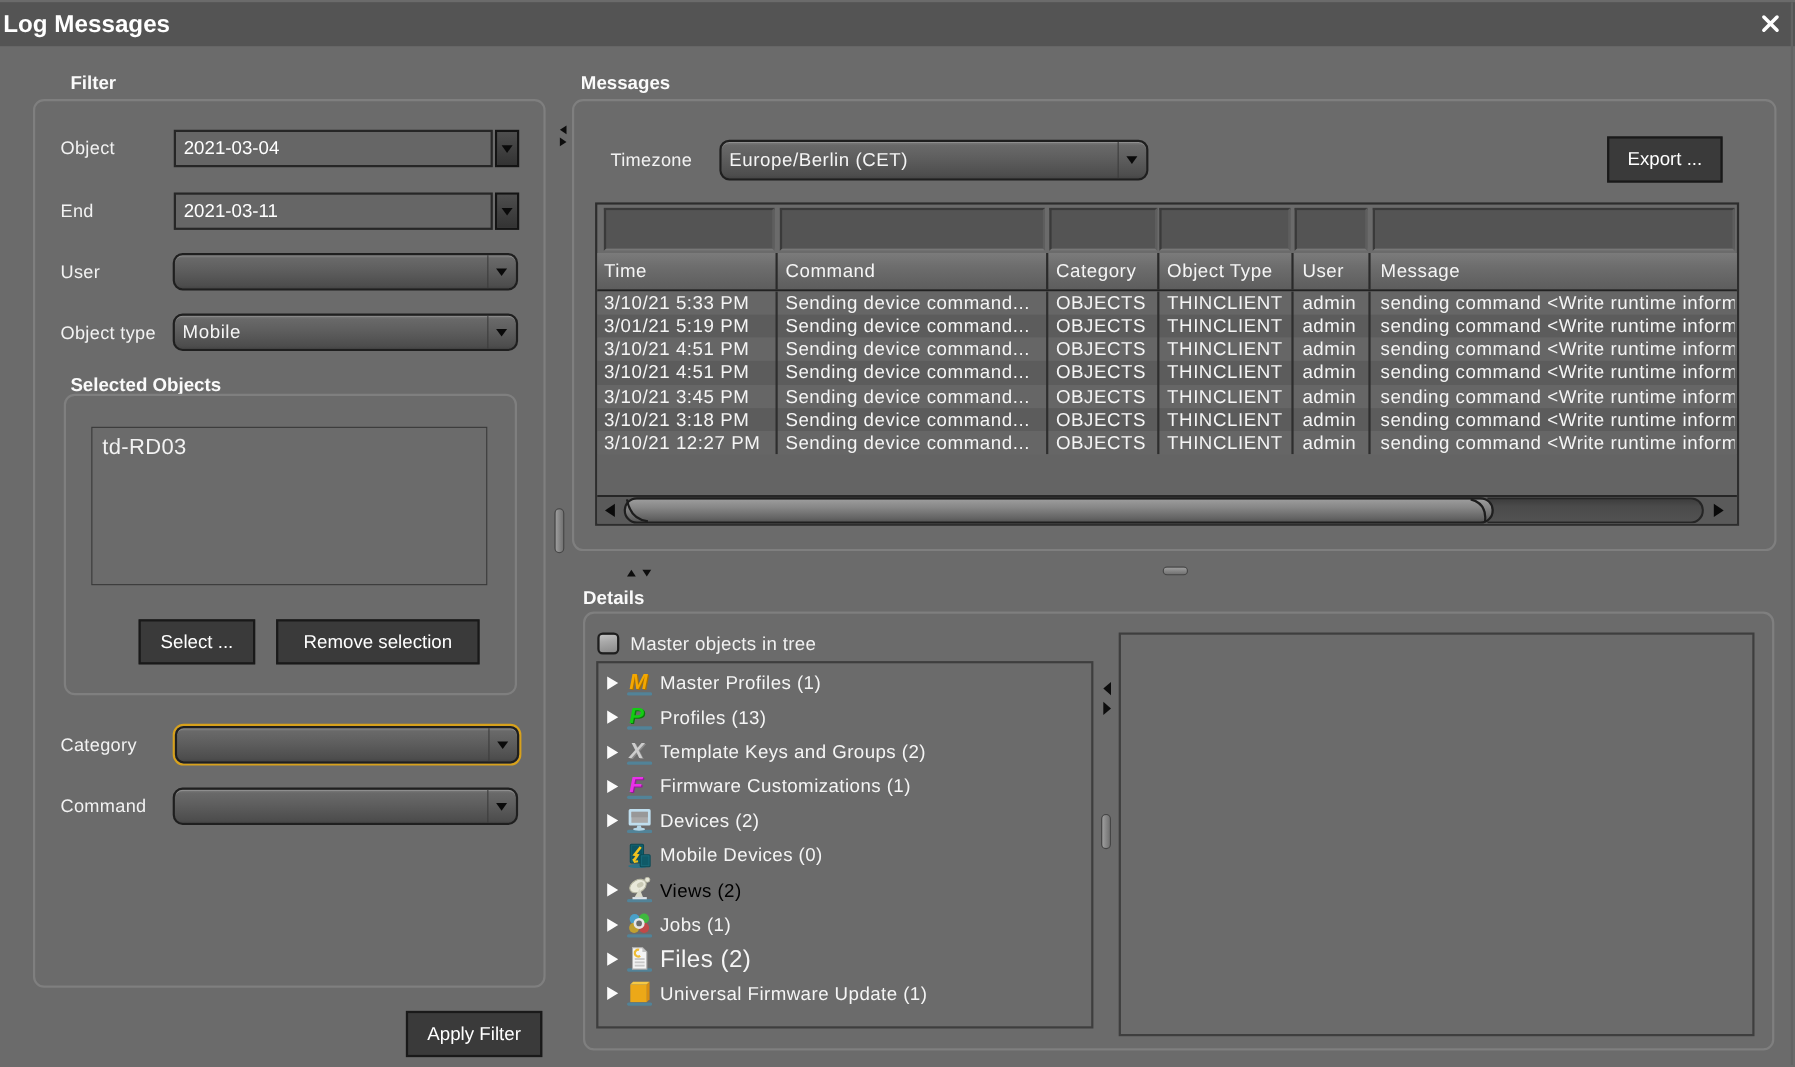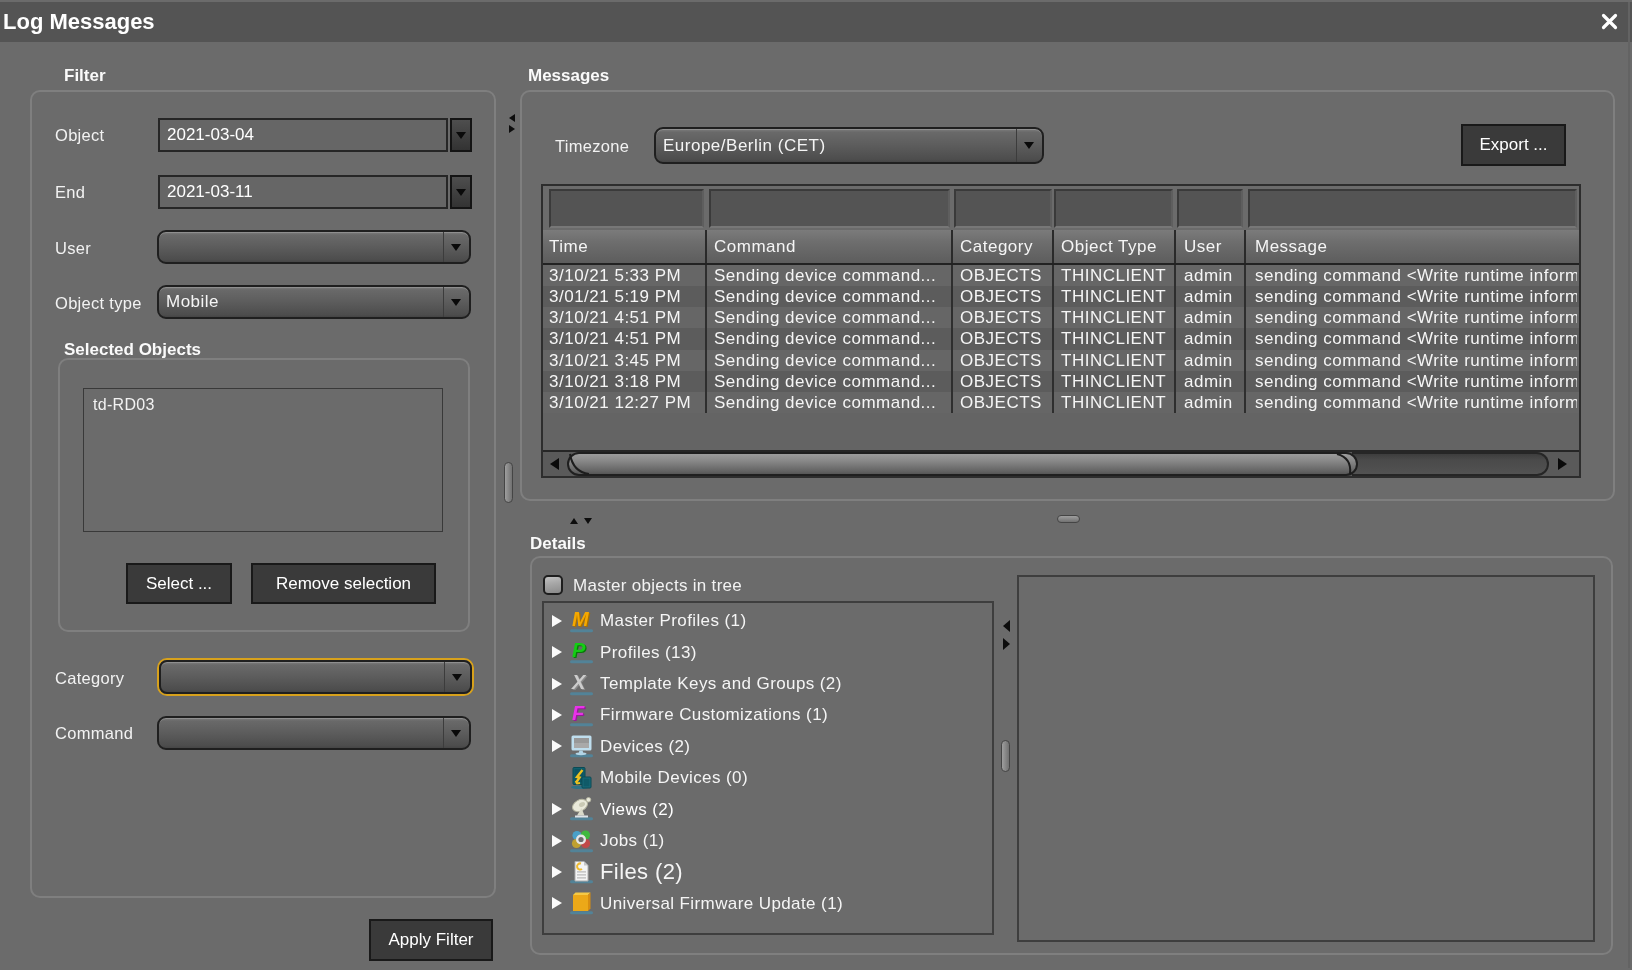--- a/index.html
+++ b/index.html
@@ -53,21 +53,21 @@
 <div class="lbl" style="left:55px;top:294px;">Object type</div>
 <div class="combo" style="left:157px;top:285px;width:314px;height:34px;">
     <span class="ctext">Mobile</span>
     <span class="sep"></span>
     <span class="arr"></span>
   </div>
 
 <div class="blbl" style="left:64px;top:340px;">Selected Objects</div>
 <div class="panel" style="left:58px;top:358px;width:412px;height:274px;"></div>
 <div class="abs" style="left:83px;top:388px;width:360px;height:144px;border:1px solid #393939;"></div>
-<div class="lbl" style="left:93px;top:396px;font-size:16px;">td-RD03</div>
+<div class="lbl" style="left:93px;top:396px;font-size:20px;">td-RD03</div>
 <div class="btn" style="left:126px;top:563px;width:106px;height:41px;">Select ...</div>
 <div class="btn" style="left:251px;top:563px;width:185px;height:41px;">Remove selection</div>
 
 <div class="lbl" style="left:55px;top:669px;">Category</div>
 <div class="abs" style="left:157px;top:658px;width:317px;height:38px;border:2px solid #d7a11c;border-radius:10px;"></div>
 <div class="combo" style="left:159px;top:660px;width:313px;height:34px;border-radius:8px;">
     <span class="sep"></span>
     <span class="arr"></span>
   </div>
 
@@ -241,21 +241,21 @@
 <div class="abs" style="left:600px;top:767.2px;height:21px;line-height:21px;color:#f5f5f5;font-size:17px;white-space:nowrap;letter-spacing:0.4px;">Mobile Devices (0)</div>
 <div class="abs" style="left:552px;top:803.1px;width:0;height:0;border-top:6px solid transparent;border-bottom:6px solid transparent;border-left:10px solid #fbfbfb;"></div>
 <div class="abs" style="left:569px;top:797.1px;width:24px;height:24px;"><svg width="24" height="24" viewBox="0 0 24 24">
       <rect x="1" y="20.3" width="23" height="3" rx="1.5" fill="#4e87a0" opacity="0.85"></rect>
       <ellipse cx="11" cy="8.5" rx="8" ry="5.5" fill="#e9e9da" stroke="#b5b5a0" stroke-width="1" transform="rotate(-28 11 8.5)"></ellipse>
       <ellipse cx="13" cy="7.5" rx="3.2" ry="2.2" fill="#c9c9b4" transform="rotate(-28 13 7.5)"></ellipse>
       <circle cx="19.5" cy="2.8" r="2.3" fill="#e9e9da" stroke="#b5b5a0" stroke-width="0.8"></circle>
       <path d="M12.5 11 L15.5 18.5 L8 18.5 Z" fill="#d9d9c9"></path>
       <rect x="6" y="18.5" width="13" height="2" fill="#dde3e8"></rect>
     </svg></div>
-<div class="abs" style="left:600px;top:798.6px;height:21px;line-height:21px;color:#ffffff;font-size:17px;white-space:nowrap;letter-spacing:0.4px;">Views (2)</div>
+<div class="abs" style="left:600px;top:798.6px;height:21px;line-height:21px;color:#000000;font-size:17px;white-space:nowrap;letter-spacing:0.4px;">Views (2)</div>
 <div class="abs" style="left:552px;top:834.5px;width:0;height:0;border-top:6px solid transparent;border-bottom:6px solid transparent;border-left:10px solid #fbfbfb;"></div>
 <div class="abs" style="left:569px;top:828.5px;width:24px;height:24px;"><svg width="24" height="24" viewBox="0 0 24 24">
       <rect x="1" y="20.3" width="23" height="3" rx="1.5" fill="#4e87a0" opacity="0.85"></rect>
       <circle cx="8" cy="6.5" r="4.6" fill="#4aa0c8"></circle>
       <circle cx="16.5" cy="6" r="4.6" fill="#3fb83f"></circle>
       <circle cx="7.5" cy="14.5" r="4.6" fill="#c0a030"></circle>
       <circle cx="16.5" cy="14.5" r="4.6" fill="#c04848"></circle>
       <circle cx="12" cy="10.5" r="5" fill="#e6e6e6"></circle>
       <circle cx="12" cy="10.5" r="2.6" fill="#6b6b6b"></circle>
     </svg></div>

